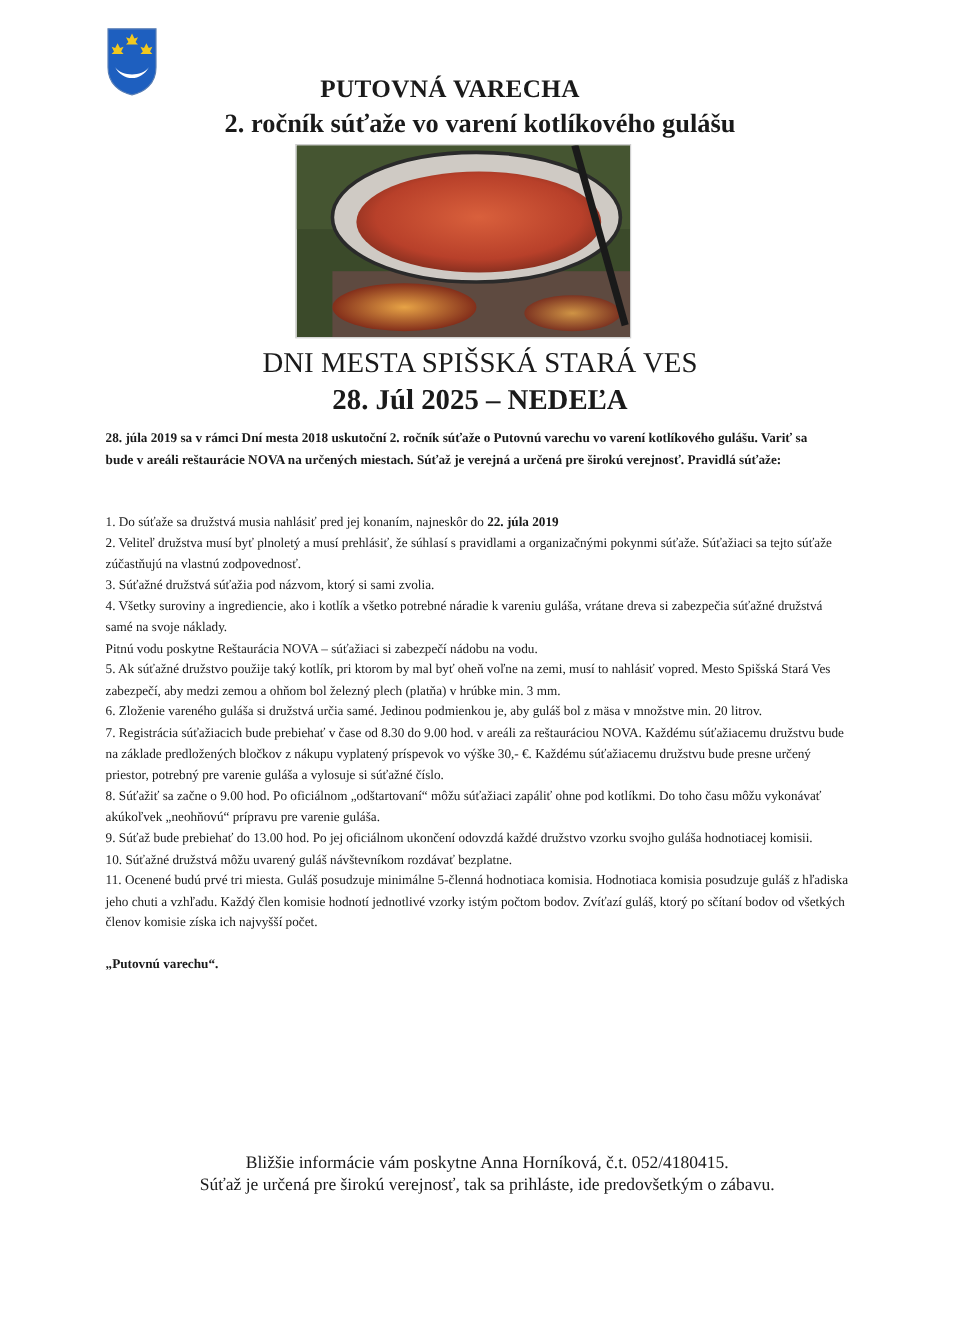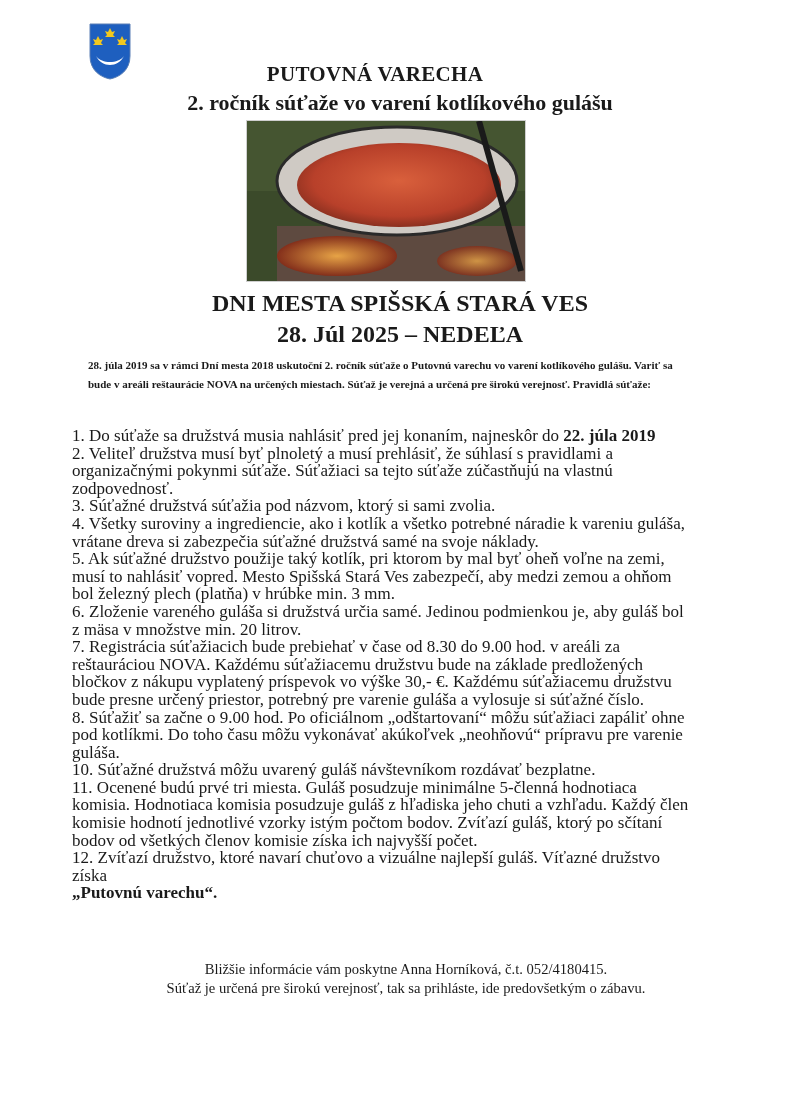--- a/index.html
+++ b/index.html
@@ -1,24 +1,24 @@
 <!DOCTYPE html>
 <html><head>
 <meta charset="utf-8">
 <style>
   html, body { margin: 0; padding: 0; background: #ffffff; }
   body { width: 800px; height: 1100px; position: relative; overflow: hidden; font-family: "Liberation Serif", serif; color: #1a1a1a; }
   .crest { position: absolute; left: 88px; top: 22px; width: 44px; height: 58px; }
   .title1 { position: absolute; left: 0; width: 750px; top: 62px; text-align: center; font-weight: bold; font-size: 21px; letter-spacing: 0.3px; }
   .title2 { position: absolute; left: 0; width: 800px; top: 90px; text-align: center; font-weight: bold; font-size: 22px; padding-left: 0px; }
   .photo { position: absolute; left: 246px; top: 120px; width: 278px; height: 160px; overflow: hidden; border: 1px solid #cfcfcf; }
-  .h-event { position: absolute; left: 0; width: 800px; top: 290px; text-align: center; font-weight: bold; font-size: 24px; }
+  .h-event { position: absolute; left: 0; width: 800px; top: 290px; text-align: center; font-weight: normal; font-size: 24px; }
   .h-date { position: absolute; left: 0; width: 800px; top: 321px; text-align: center; font-weight: bold; font-size: 24px; }
   .intro { position: absolute; left: 88px; top: 356px; width: 600px; font-weight: bold; font-size: 11px; line-height: 19px; }
-  .rules { position: absolute; left: 72px; top: 427px; width: 620px; font-size: 17px; line-height: 17.6px; }
+  .rules { position: absolute; left: 88px; top: 427px; width: 620px; font-size: 11px; line-height: 17.6px; }
   .rules p { margin: 0; }
   .footer { position: absolute; left: 0; width: 800px; top: 960px; text-align: center; font-size: 14.6px; line-height: 19px; }
   .footer p { margin: 0; padding-left: 12px; }
   b { font-weight: bold; }
 </style>
 </head>
 <body>
 
 <div class="crest">
   <svg width="44" height="58" viewBox="0 0 44 58">
@@ -62,25 +62,27 @@
 <div class="h-event">DNI MESTA SPIŠSKÁ  STARÁ  VES</div>
 <div class="h-date">28. Júl 2025 – NEDEĽA</div>
 
 <div class="intro">28. júla 2019 sa v rámci Dní mesta 2018 uskutoční 2. ročník súťaže o Putovnú varechu vo varení kotlíkového  gulášu. Variť sa bude v areáli reštaurácie NOVA na určených miestach. Súťaž je verejná a určená pre širokú verejnosť. Pravidlá súťaže:</div>
 
 <div class="rules">
   <p><span>1. Do súťaže sa družstvá musia nahlásiť pred jej konaním, najneskôr do </span><b>22. júla 2019</b><br></p>
   <p>2. Veliteľ družstva musí byť plnoletý a musí prehlásiť, že súhlasí s pravidlami a organizačnými pokynmi súťaže. Súťažiaci sa tejto súťaže zúčastňujú na vlastnú zodpovednosť.</p>
   <p>3. Súťažné družstvá súťažia pod názvom, ktorý si sami zvolia.</p>
   <p>4. Všetky suroviny a ingrediencie, ako i kotlík a všetko potrebné náradie k vareniu guláša, vrátane dreva si zabezpečia súťažné družstvá samé na svoje náklady.</p>
+  <p>Pitnú vodu poskytne Reštaurácia NOVA – súťažiaci si zabezpečí nádobu na vodu.</p>
   <p>5. Ak súťažné družstvo použije taký kotlík, pri ktorom by mal byť oheň voľne na zemi, musí to nahlásiť vopred. Mesto Spišská Stará Ves zabezpečí, aby medzi zemou a ohňom bol železný plech (platňa) v hrúbke min. 3 mm.</p>
   <p>6. Zloženie vareného guláša si družstvá určia samé. Jedinou podmienkou je, aby guláš bol z mäsa v množstve min. 20 litrov.</p>
   <p>7. Registrácia súťažiacich bude prebiehať v čase od 8.30 do 9.00 hod. v areáli za reštauráciou NOVA. Každému súťažiacemu družstvu bude na základe predložených bločkov z nákupu vyplatený príspevok vo výške 30,- €.  Každému súťažiacemu družstvu bude presne určený priestor, potrebný pre varenie guláša a vylosuje si súťažné číslo.</p>
   <p>8. Súťažiť sa začne o 9.00 hod. Po oficiálnom „odštartovaní“ môžu súťažiaci zapáliť ohne pod kotlíkmi. Do toho času môžu vykonávať akúkoľvek „neohňovú“ prípravu pre varenie guláša.</p>
+  <p>9. Súťaž bude prebiehať do 13.00 hod. Po jej oficiálnom ukončení odovzdá každé družstvo vzorku svojho guláša hodnotiacej komisii.</p>
   <p>10. Súťažné družstvá môžu uvarený guláš návštevníkom rozdávať bezplatne.</p>
   <p>11. Ocenené budú prvé tri miesta. Guláš posudzuje minimálne 5-členná hodnotiaca komisia. Hodnotiaca komisia posudzuje guláš z hľadiska jeho chuti a vzhľadu. Každý člen komisie hodnotí jednotlivé vzorky istým počtom bodov. Zvíťazí guláš, ktorý po sčítaní bodov od všetkých členov komisie získa ich najvyšší počet.</p>
-  <p><span>12. Zvíťazí družstvo, ktoré navarí chuťovo a vizuálne najlepší guláš. Víťazné družstvo získa </span><br><b>„Putovnú varechu“.</b></p>
+  <p><br><b>„Putovnú varechu“.</b></p>
 </div>
 
 <div class="footer">
   <p>Bližšie informácie vám poskytne Anna Horníková, č.t. 052/4180415.</p>
   <p>Súťaž je určená pre širokú verejnosť, tak sa prihláste, ide predovšetkým o zábavu.</p>
 </div>
 
 </body></html>

